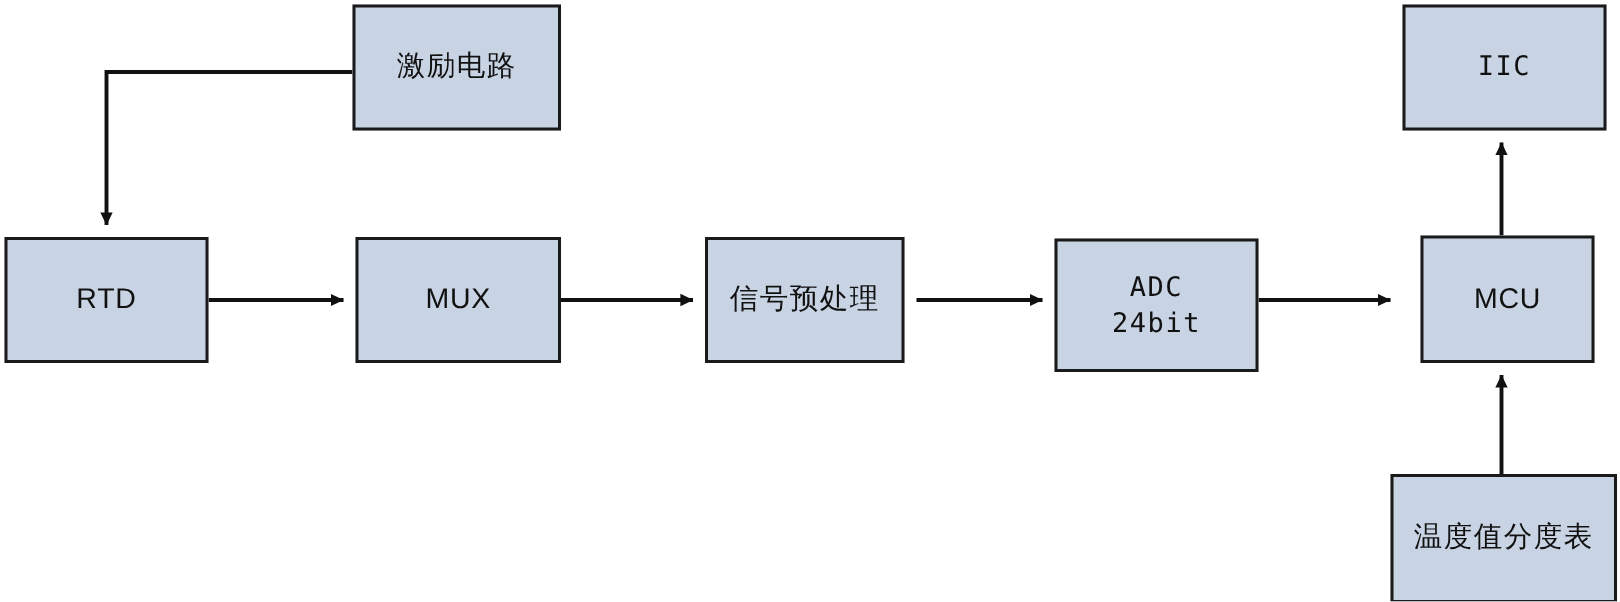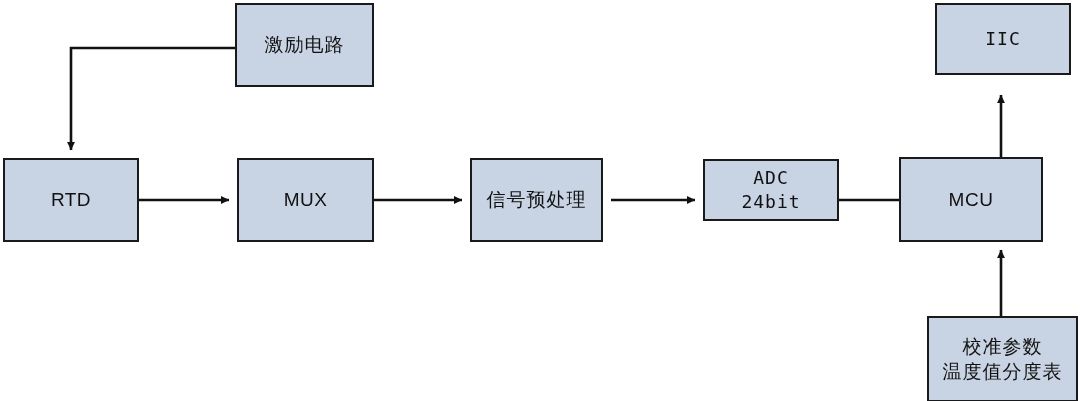--- a/index.html
+++ b/index.html
@@ -51,23 +51,23 @@
     font-family: "DejaVu Sans", "Liberation Sans", sans-serif;
     font-size: 19px;
     letter-spacing: 1px;
   }
 
   
   #node-excitation   { left: 235px; top: 3px;   width: 139px; height: 84px; }
   #node-rtd          { left: 3px;   top: 158px; width: 136px; height: 84px; }
   #node-mux          { left: 237px; top: 158px; width: 137px; height: 84px; }
   #node-preprocess   { left: 470px; top: 158px; width: 133px; height: 84px; }
-  #node-adc          { left: 703px; top: 159px; width: 136px; height: 62px; }
-  #node-mcu          { left: 899px; top: 157px; width: 144px; height: 85px; }
-  #node-iic          { left: 935px; top: 3px;   width: 136px; height: 72px; }
+  #node-adc          { left: 703px; top: 159px; width: 136px; height: 89px; }
+  #node-mcu          { left: 947px; top: 157px; width: 116px; height: 85px; }
+  #node-iic          { left: 935px; top: 3px;   width: 136px; height: 84px; }
   #node-calibration  { left: 927px; top: 316px; width: 151px; height: 86px; }
 </style>
 </head>
 <body>
 
 <div id="diagram-root">
 
   <svg class="svg-layer" viewBox="0 0 1080 401" width="1080" height="401">
     <defs>
       <marker id="arrowhead" markerWidth="9" markerHeight="9" refX="8.4" refY="4.5" orient="auto" markerUnits="userSpaceOnUse">
@@ -127,17 +127,16 @@
 
   <div class="node" id="node-mcu">
     <span class="node-line">MCU</span>
   </div>
 
   <div class="node" id="node-iic">
     <span class="node-line mono">IIC</span>
   </div>
 
   <div class="node" id="node-calibration">
-    <span class="node-line cjk">校准参数</span>
     <span class="node-line cjk">温度值分度表</span>
   </div>
 
 </div>
 
 </body></html>

